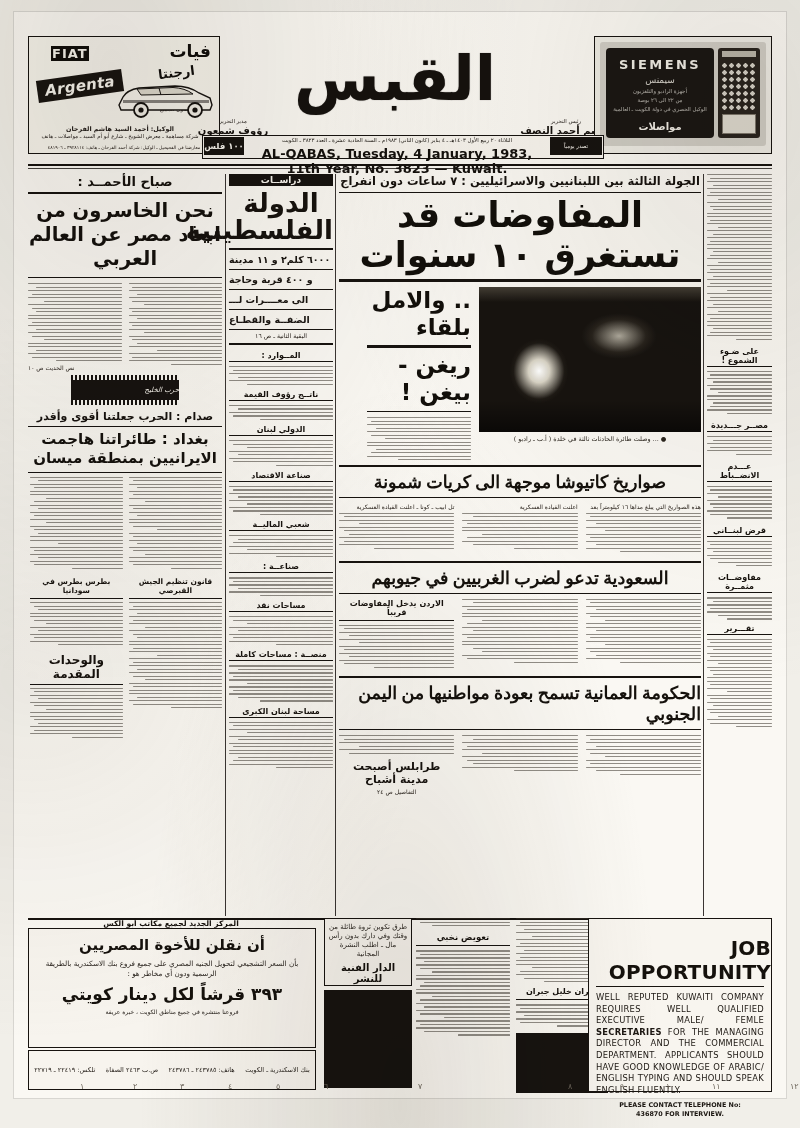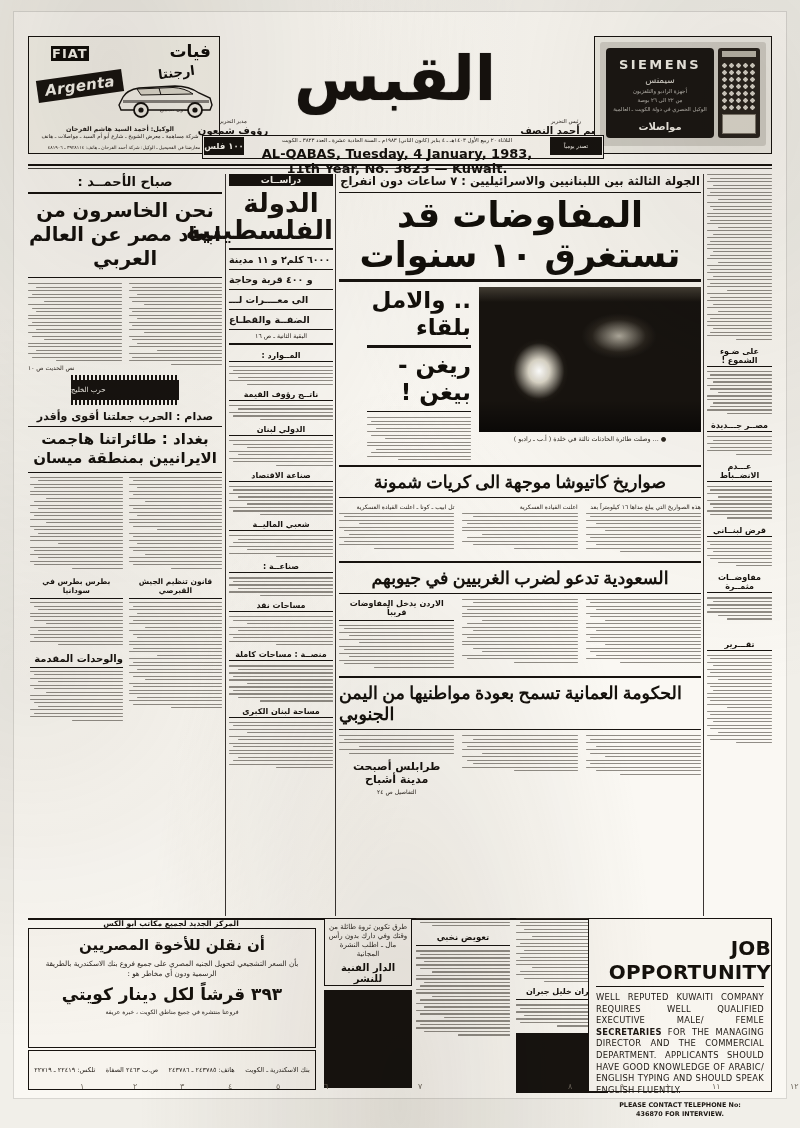--- a/index.html
+++ b/index.html
@@ -154,21 +154,21 @@
     height:20px;background:#17130f;margin:0 auto;width:108px;position:relative;
   }
   .ornament:before,.ornament:after{
     content:"";position:absolute;left:0;right:0;height:5px;
     background-image:linear-gradient(90deg,#17130f 0 2px,transparent 2px 4px);
     background-size:4px 5px;
   }
   .ornament:before{top:-5px}
   .ornament:after{bottom:-5px}
   .ornament span{
-    display:block;text-align:left;color:#f7f4ee;font-size:7px;line-height:20px;direction:rtl;
+    display:block;text-align:right;color:#f7f4ee;font-size:7px;line-height:20px;direction:rtl;font-style:italic;
   }
 
   
   .colB{position:absolute;left:201px;top:0;width:104px;}
   .studies-tab{
     background:#17130f;color:#f7f4ee;direction:rtl;text-align:center;font-size:9px;font-weight:bold;
     letter-spacing:1px;padding:1px 0;
   }
   .pstate{
     direction:rtl;text-align:center;font-weight:bold;color:#17120d;font-size:26px;line-height:27px;
@@ -504,21 +504,21 @@
             <div class="ln s1"></div>
                 <div class="ln s2"></div>
                 <div class="ln s4"></div>
                 <div class="ln s1"></div>
             <div class="ln s3"></div>
                 <div class="ln s1"></div>
                 <div class="ln s2"></div>
                 <div class="ln s1"></div>
             <div class="ln s5"></div>
             <div style="height:5px"></div>
-            <div style="font-size:10px;font-weight:bold;direction:rtl;color:#17120d">والوحدات المقدمة</div>
+            <div style="font-size:12px;font-weight:bold;direction:rtl;text-align:center;color:#17120d">والوحدات المقدمة</div>
             <div class="rule hr1" style="margin:3px 0 3px"></div>
             <div class="ln s1"></div>
                 <div class="ln s2"></div>
                 <div class="ln s1"></div>
                 <div class="ln s3"></div>
             <div class="ln s1"></div>
                 <div class="ln s2"></div>
                 <div class="ln s4"></div>
                 <div class="ln s1"></div>
             <div class="ln s1"></div>
@@ -810,21 +810,21 @@
               <div class="ln s1"></div>
                   <div class="ln s3"></div>
                   <div class="ln s1"></div>
                   <div class="ln s2"></div>
               <div class="ln s5"></div>
             </div>
           </div>
         </div>
 
         <div class="rule hr2" style="margin:6px 0 5px"></div>
-        <div class="secthead" style="text-align:left">الحكومة العمانية تسمح بعودة مواطنيها من اليمن الجنوبي</div>
+        <div class="secthead" style="text-align:right">الحكومة العمانية تسمح بعودة مواطنيها من اليمن الجنوبي</div>
         <div class="rule hr1" style="margin:4px 0 5px"></div>
 
         <div style="display:flex;direction:rtl;gap:8px">
           <div style="width:32%" class="lines tiny rtl">
             <div class="ln s1"></div>
                 <div class="ln s2"></div>
                 <div class="ln s1"></div>
                 <div class="ln s3"></div>
             <div class="ln s1"></div>
                 <div class="ln s2"></div>
@@ -972,21 +972,21 @@
         <div class="lines tiny rtl" style="margin-top:4px">
           <div class="ln s1"></div>
               <div class="ln s3"></div>
               <div class="ln s1"></div>
               <div class="ln s2"></div>
           <div class="ln s1"></div>
               <div class="ln s4"></div>
               <div class="ln s5"></div>
         </div>
 
-        <div class="rsub und" style="margin-top:20px">تقـــرير</div>
+        <div class="rsub und" style="margin-top:4px">تقـــرير</div>
         <div class="lines tiny rtl" style="margin-top:4px">
           <div class="ln s1"></div>
               <div class="ln s2"></div>
               <div class="ln s1"></div>
               <div class="ln s3"></div>
           <div class="ln s1"></div>
               <div class="ln s2"></div>
               <div class="ln s1"></div>
               <div class="ln s4"></div>
           <div class="ln s1"></div>

